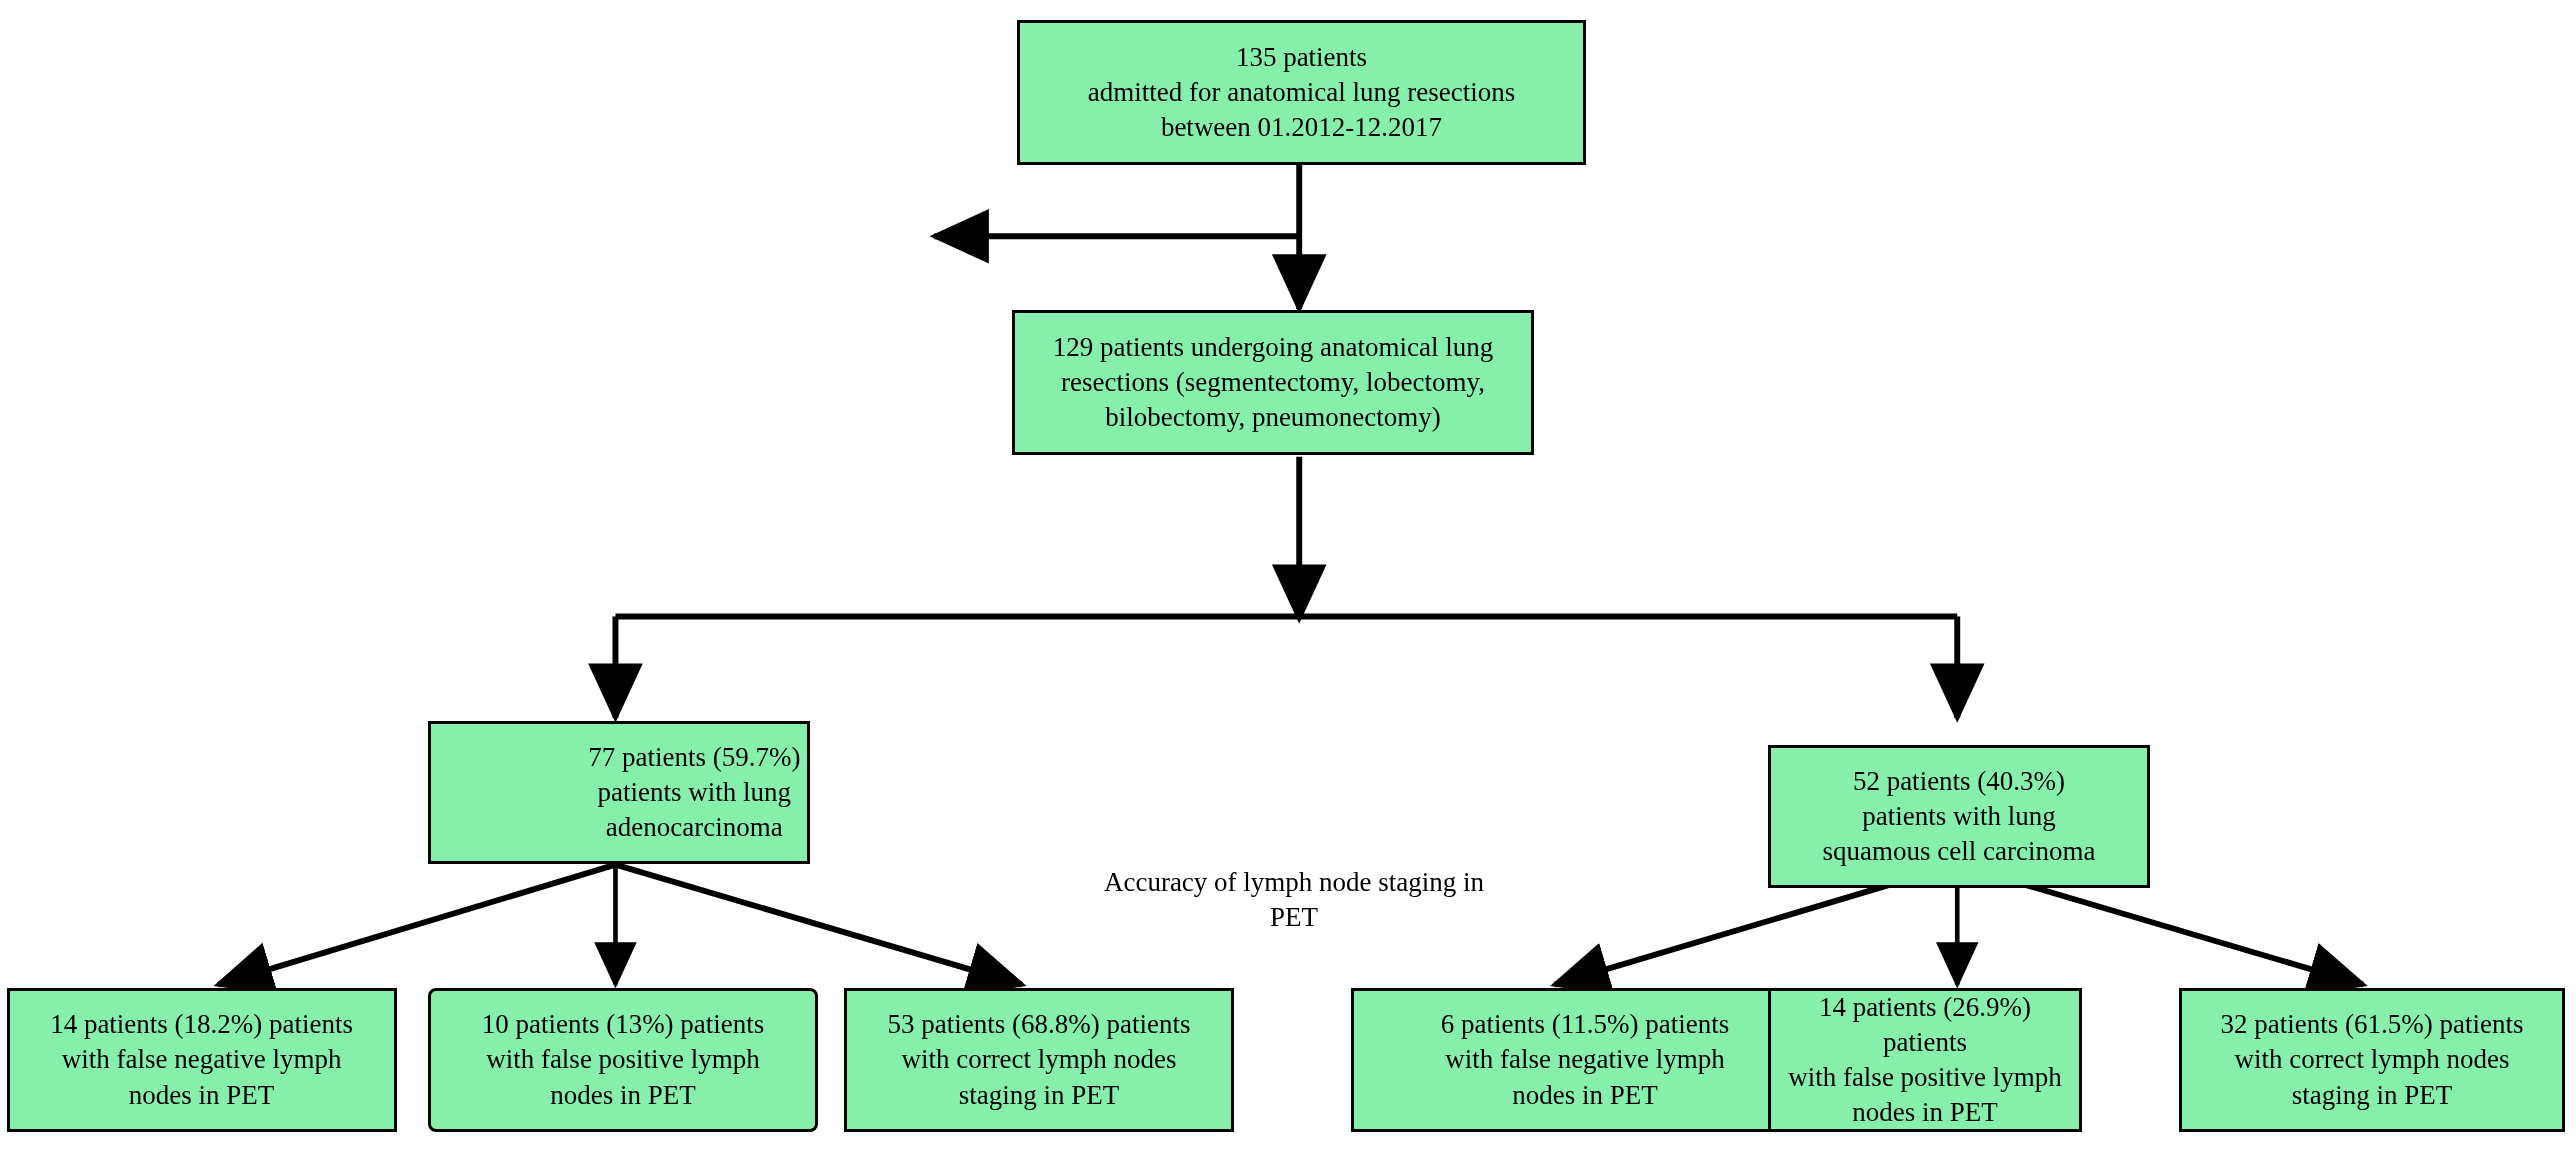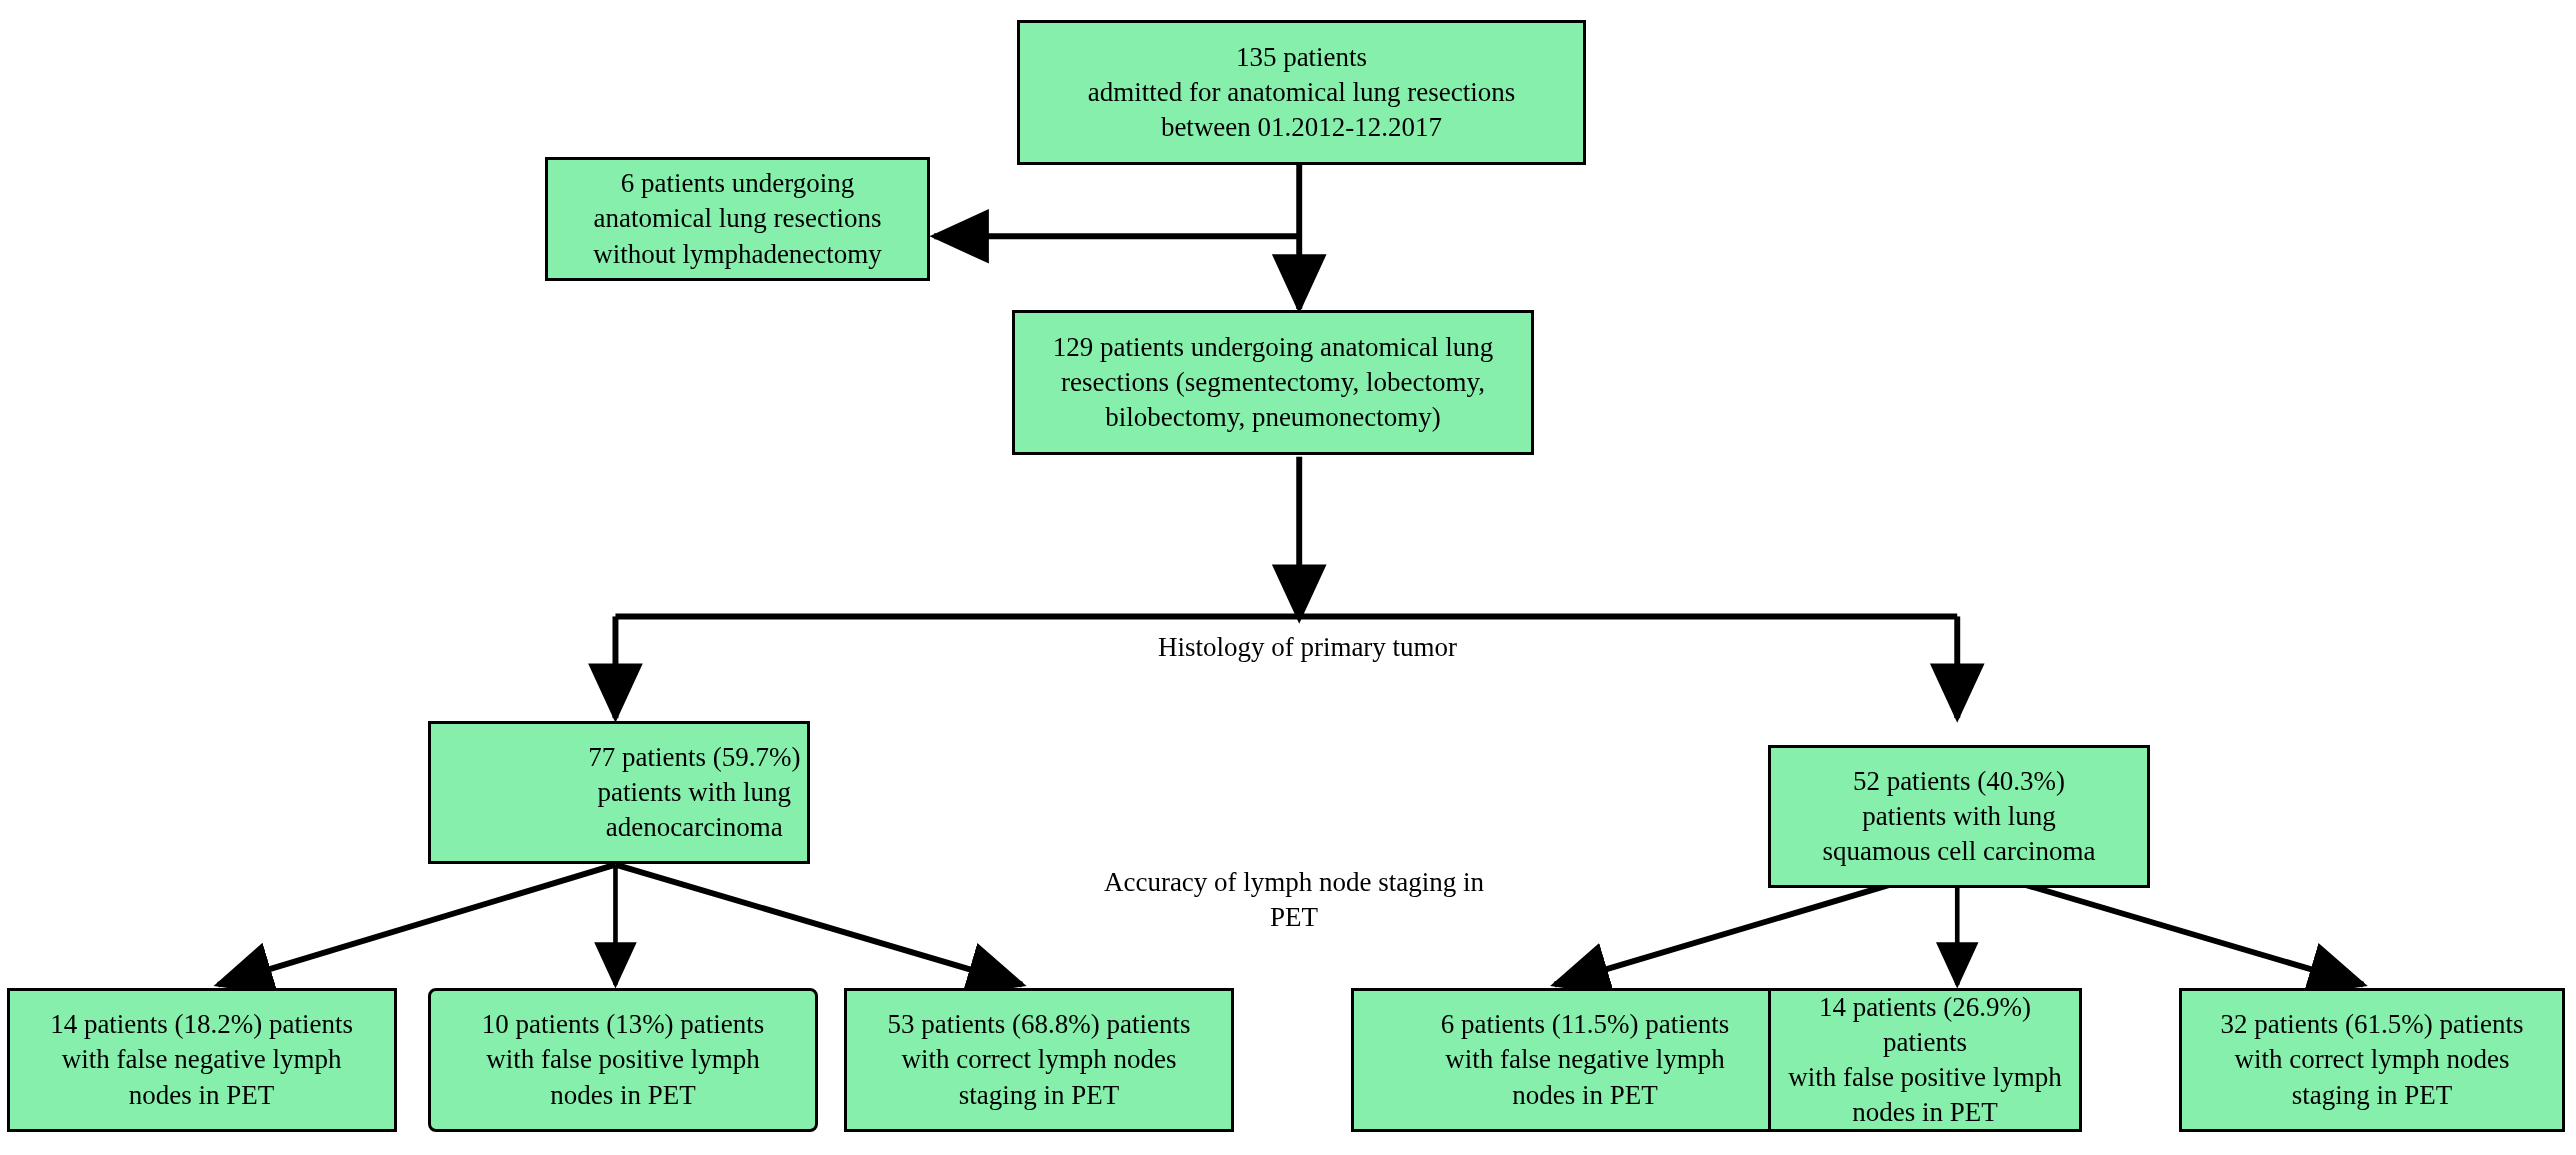--- a/index.html
+++ b/index.html
@@ -102,33 +102,27 @@
     <line x1="2965" y1="1310" x2="2965" y2="1492" stroke="#000000" stroke-width="7" marker-end="url(#ah)"></line>
     <line x1="2965" y1="1310" x2="3580" y2="1492" stroke="#000000" stroke-width="9" marker-end="url(#ah)"></line>
   </svg>
 
   <div class="node" id="node-admitted">
     <span class="txt">135 patients
 admitted for anatomical lung resections
 between 01.2012-12.2017</span>
   </div>
 
-  <div class="node" id="node-no-lymph">
-    <span class="txt">6 patients undergoing
-anatomical lung resections
-without lymphadenectomy</span>
-  </div>
 
   <div class="node" id="node-resections">
     <span class="txt">129 patients undergoing anatomical lung
 resections (segmentectomy, lobectomy,
 bilobectomy, pneumonectomy)</span>
   </div>
 
-  <div class="free-label" id="label-histology">Histology of primary tumor</div>
 
   <div class="node" id="node-adeno">
     <span class="txt">77 patients (59.7%)
 patients with lung
 adenocarcinoma</span>
   </div>
 
   <div class="node" id="node-squamous">
     <span class="txt">52 patients (40.3%)
 patients with  lung

